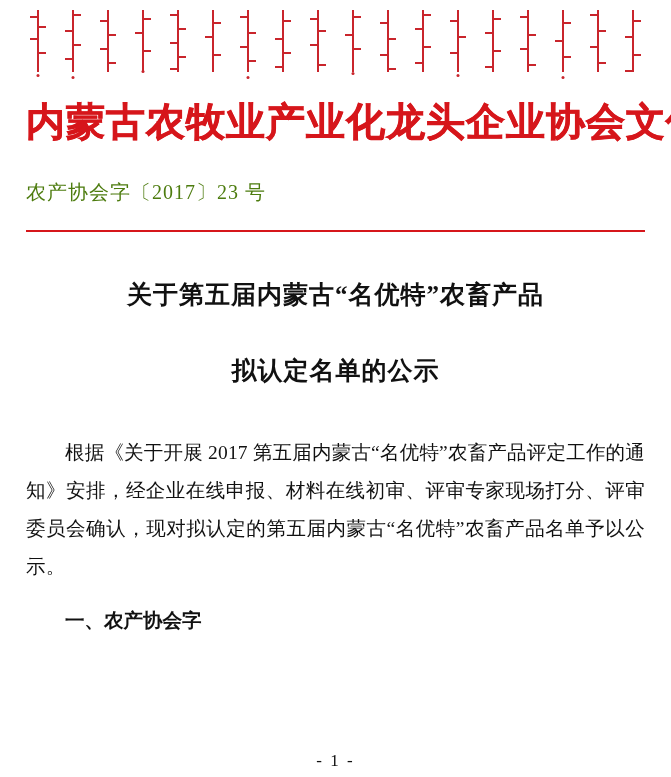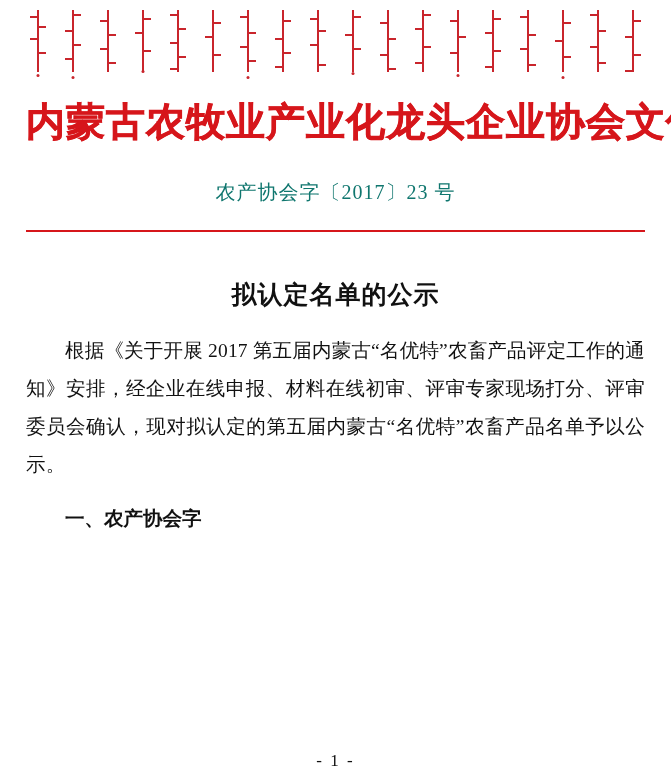--- a/index.html
+++ b/index.html
@@ -73,22 +73,21 @@
     font-weight: bold;
     font-size: 39px;
     letter-spacing: 1px;
     line-height: 1.15;
     margin-top: 14px;
     white-space: nowrap;
     -webkit-text-stroke: 0.6px #d6161b;
   }
 
   .doc-number {
-    text-align: center;
-    color: #0f766e;
+    color: #4d7c0f;
     font-size: 20px;
     margin-top: 34px;
     letter-spacing: 1px;
   }
 
   .red-rule {
     height: 2.5px;
     background: #d6161b;
     margin-top: 24px;
   }
@@ -96,25 +95,25 @@
   .title-block {
     margin-top: 48px;
     text-align: center;
     font-weight: bold;
     font-size: 25px;
     line-height: 1.2;
     letter-spacing: 1px;
     color: #111;
   }
   .title-block .line2 {
-    margin-top: 18px;
+    margin-top: 46px;
   }
 
   .body-text {
-    margin-top: 22px;
+    margin-top: 48px;
     font-size: 19.5px;
     line-height: 38px;
     text-align: justify;
     color: #111;
     letter-spacing: 0.2px;
   }
   .body-text p {
     margin: 0;
     text-indent: 2em;
   }
@@ -278,20 +277,21 @@
     </div>
   </div>
 
   <div class="doc-title">内蒙古农牧业产业化龙头企业协会文件</div>
 
   <div class="doc-number">农产协会字〔2017〕23 号</div>
 
   <div class="red-rule"></div>
 
   <div class="title-block">
+    <div class="line1">关于第五届内蒙古“名优特”农畜产品</div>
     <div class="line2">拟认定名单的公示</div>
   </div>
 
   <div class="body-text">
     <p>根据《关于开展 2017 第五届内蒙古“名优特”农畜产品评定工作的通知》安排，经企业在线申报、材料在线初审、评审专家现场打分、评审委员会确认，现对拟认定的第五届内蒙古“名优特”农畜产品名单予以公示。</p>
   </div>
 
   <div class="section-heading">一、农产协会字</div>
 
 

